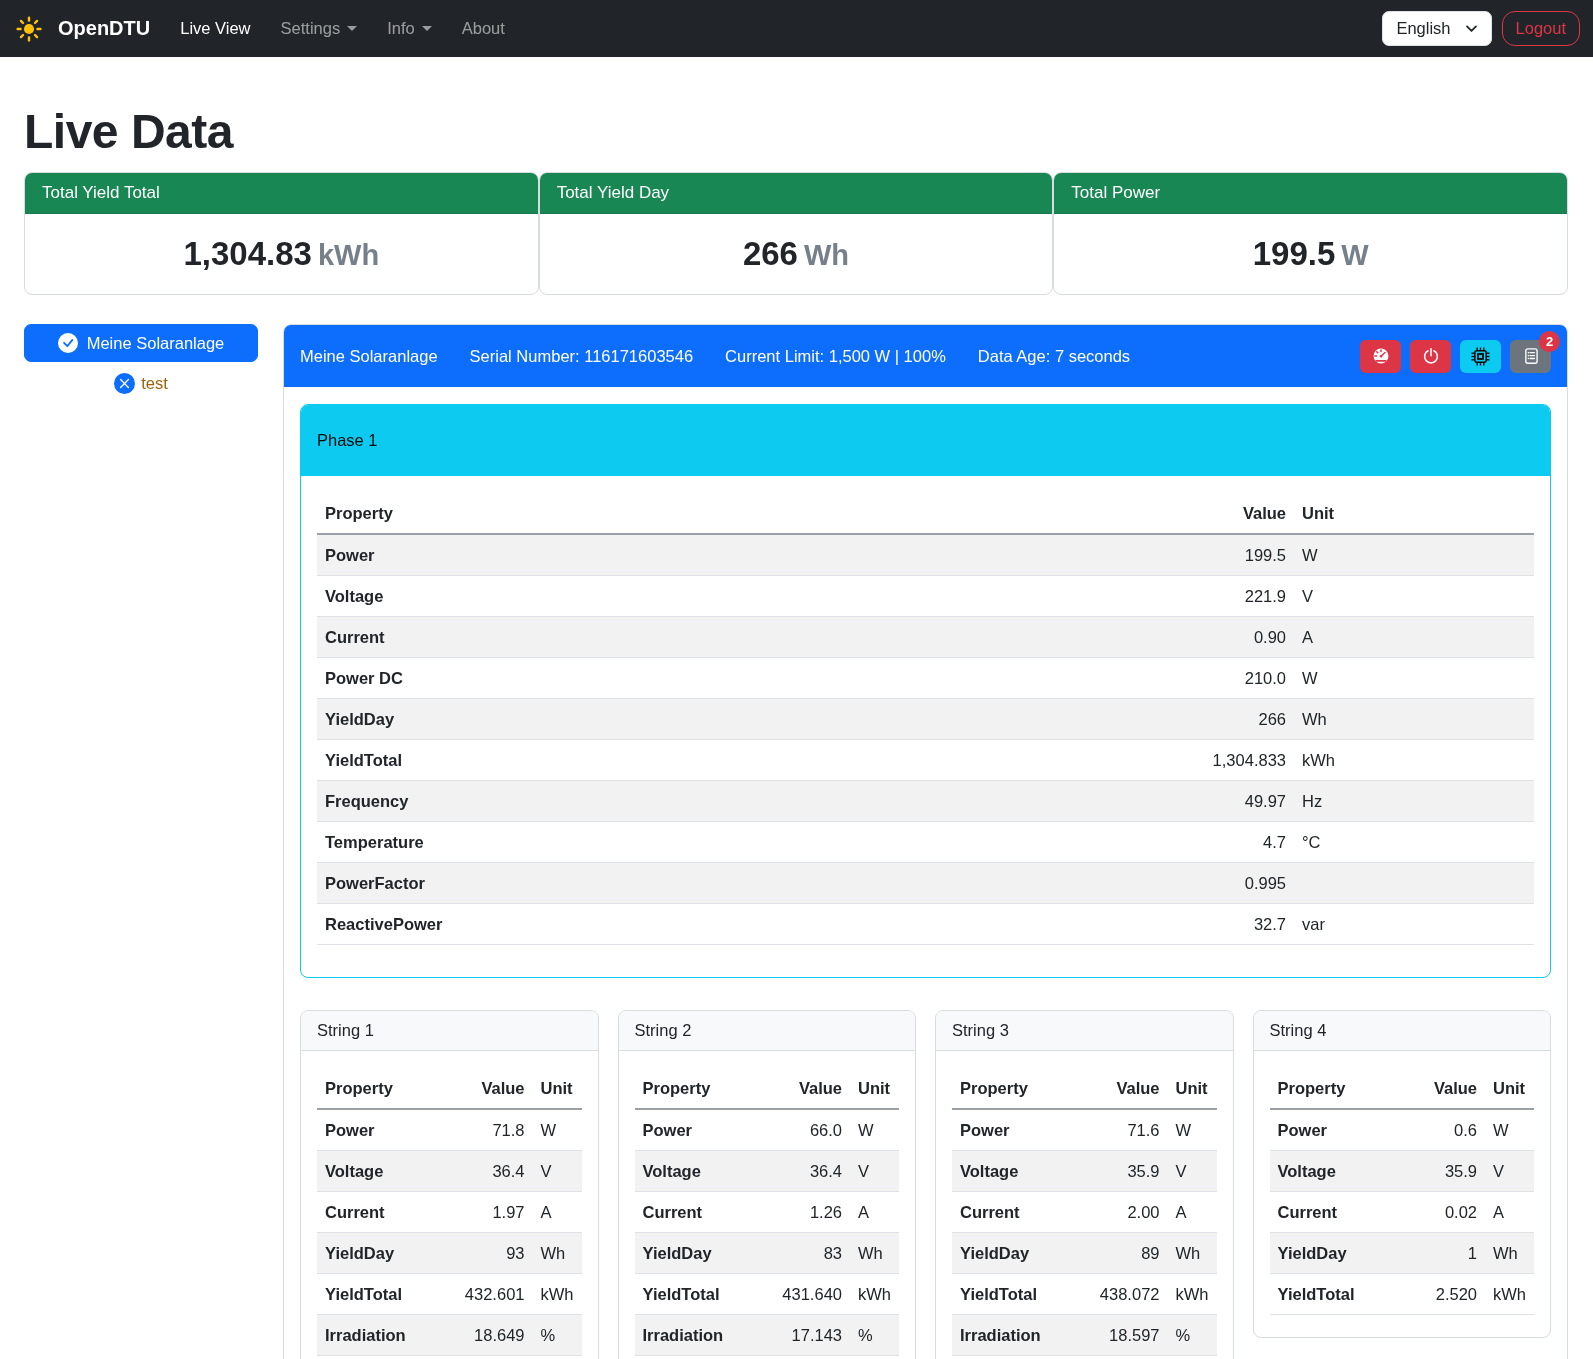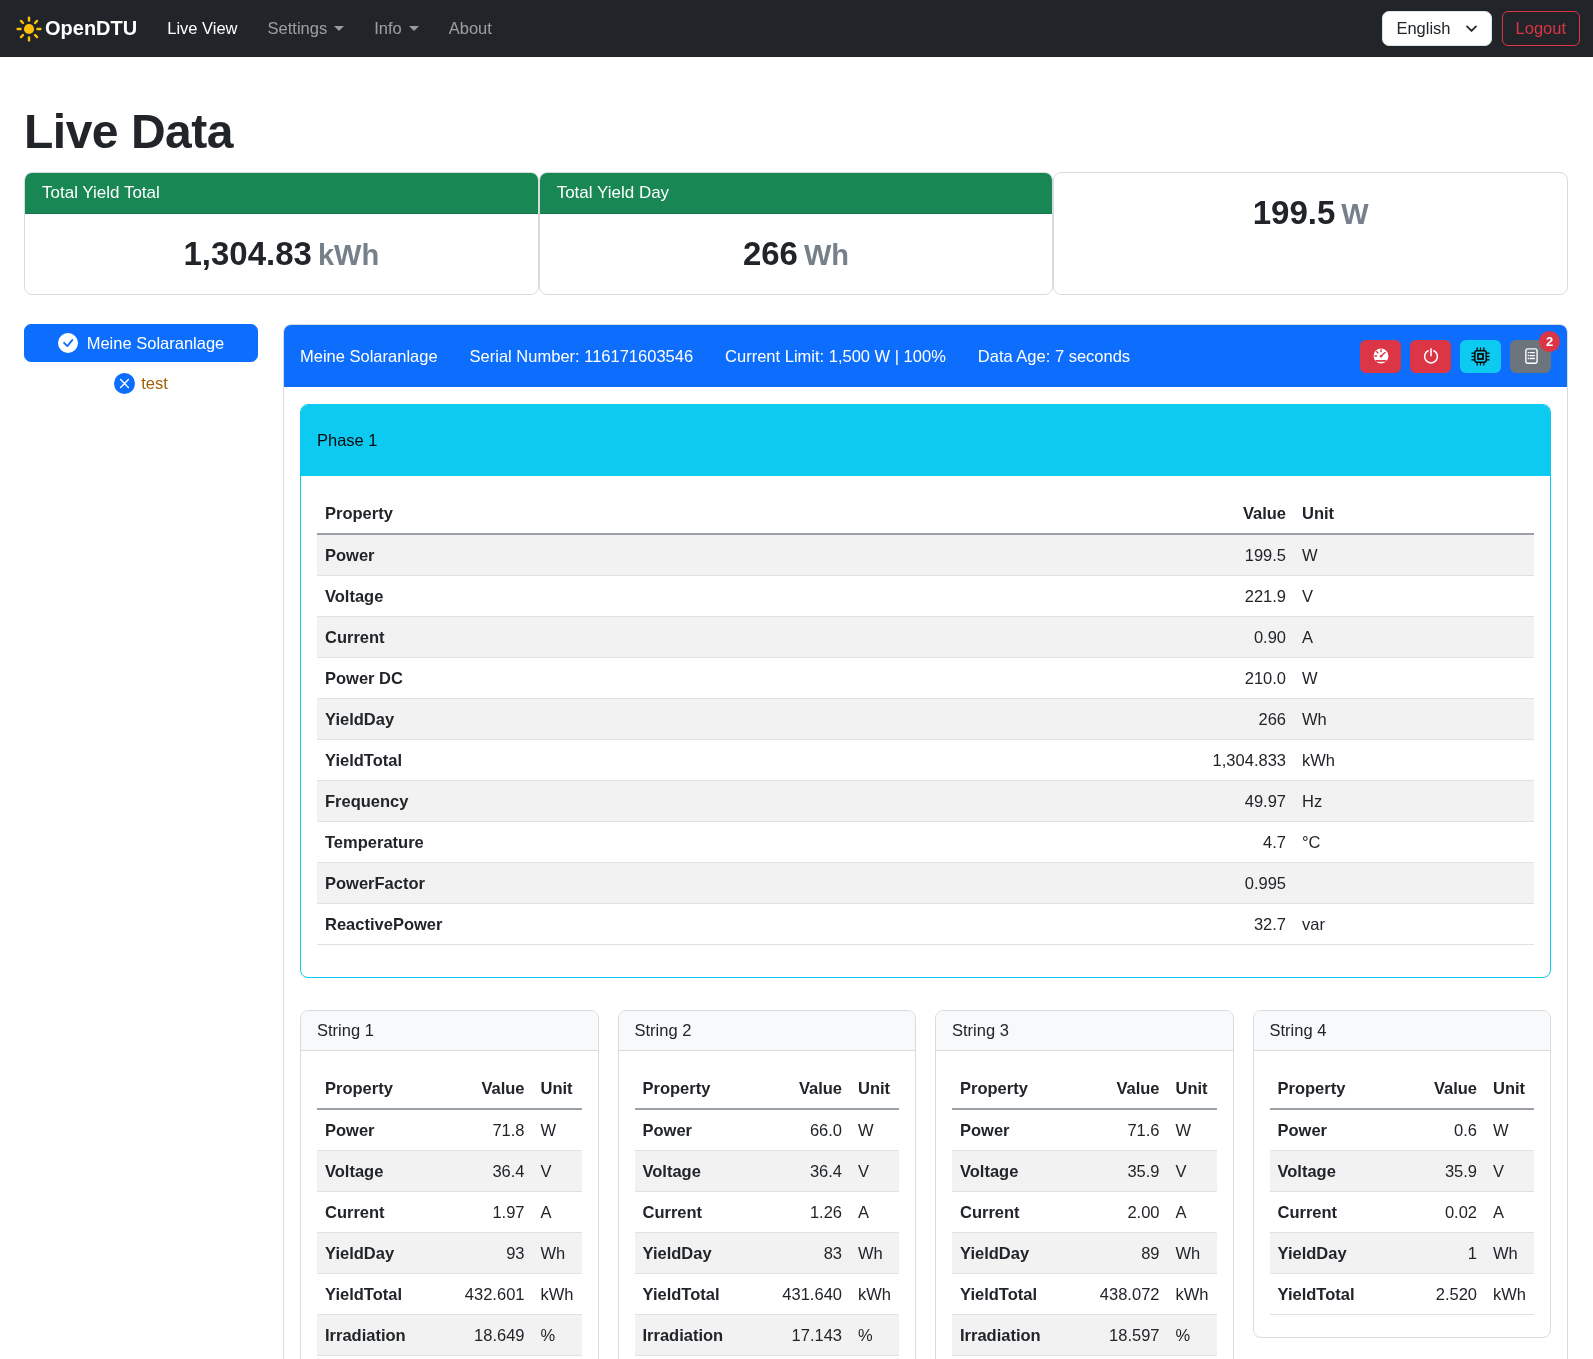--- a/index.html
+++ b/index.html
@@ -10,37 +10,37 @@
     color: #212529;
     min-height: 1359px;
   }
 
   
   .navbar {
     height: 57px; background: #212529;
     display: flex; align-items: center;
     padding: 0 13px 0 16px;
   }
-  .brand { display: flex; align-items: center; gap: 3px; color: #fff;
+  .brand { display: flex; align-items: center; gap: 16px; color: #fff;
            font-size: 20px; font-weight: 700; cursor: pointer; }
   .nav-links { display: flex; align-items: center; margin-left: 22px; }
   .nav-link { color: rgba(255,255,255,.55); font-size: 16.5px; padding: 8px 8px;
               margin-right: 14px; cursor: pointer; display: flex; align-items: center; gap: 7px; }
   .nav-link.active { color: #fff; }
   .caret { width: 0; height: 0; border-left: 5px solid transparent;
            border-right: 5px solid transparent; border-top: 5px solid currentColor; display:inline-block; }
   .nav-right { margin-left: auto; display: flex; align-items: center; gap: 10px; }
   .lang-select {
     background: #fff; color: #212529; border: 1px solid #dee2e6; border-radius: 7px;
     height: 35px; padding: 0 13px; display: flex; align-items: center; gap: 14px;
     font-size: 16.5px; cursor: pointer;
   }
   .logout-btn {
     background: transparent; color: #dc3545; border: 1px solid #dc3545;
-    border-radius: 6px; height: 35px; padding: 0 13px; font-size: 16.5px;
+    border-radius: 13px; height: 35px; padding: 0 13px; font-size: 16.5px;
     font-family: inherit; cursor: pointer;
   }
 
   
   .container { padding: 19px 25px 30px 24px; }
   h1.page-title { font-size: 48px; font-weight: 700; letter-spacing: -.5px; margin-bottom: 13px; margin-top: 28px; }
 
   .summary-row { display: grid; grid-template-columns: repeat(3,1fr); margin-bottom: 29px; }
   .card { border: 1px solid #d9dcdf; border-radius: 8px; background: #fff; }
   .summary-card { overflow: hidden; }
@@ -180,20 +180,21 @@
         <span class="summary-value">1,304.83</span><span class="summary-unit">kWh</span>
       </div>
     </div>
     <div class="card summary-card">
       <div class="card-header">Total Yield Day</div>
       <div class="card-body">
         <span class="summary-value">266</span><span class="summary-unit">Wh</span>
       </div>
     </div>
     <div class="card summary-card">
+      <div class="card-header">Total Power</div>
       <div class="card-body">
         <span class="summary-value">199.5</span><span class="summary-unit">W</span>
       </div>
     </div>
   </div>
 
   <div class="main-row">
 
     <div>
       <button class="inverter-select-btn">

